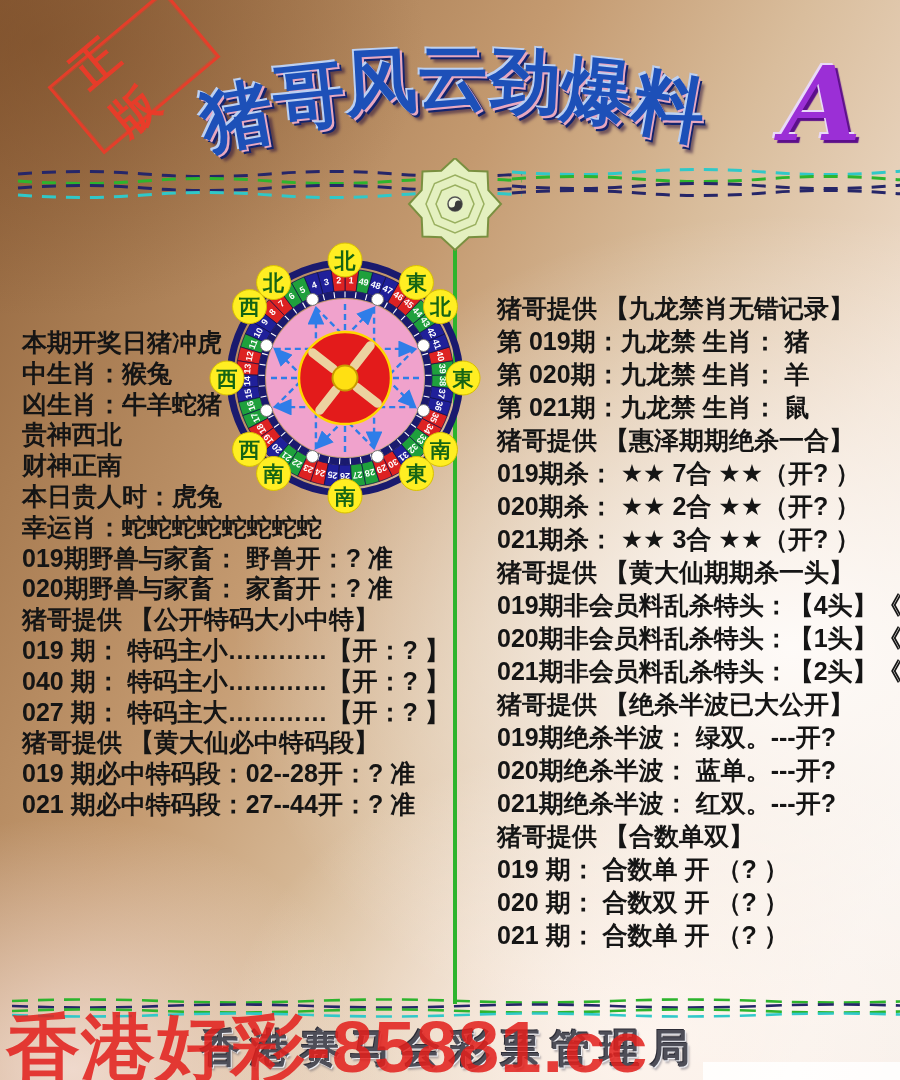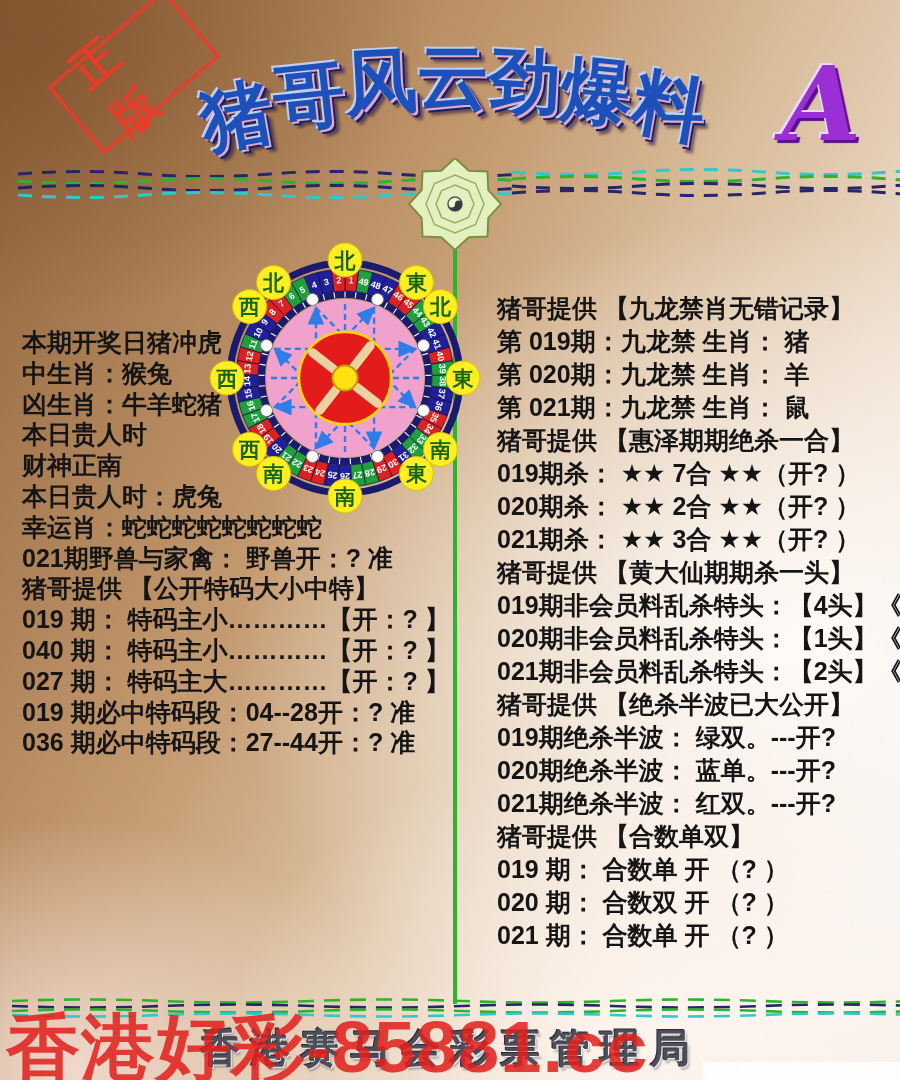--- a/index.html
+++ b/index.html
@@ -314,31 +314,33 @@
       <text x="46.540584539816095" y="73.58221510015869" fill="#146414" font-size="21" font-weight="bold" text-anchor="middle" dy=".36em">西</text>
       <circle cx="70.5822151001587" cy="49.54058453981608" r="17" fill="#ffee22" stroke="#d8c000" stroke-width="1"></circle>
       <text x="70.5822151001587" y="49.54058453981608" fill="#146414" font-size="21" font-weight="bold" text-anchor="middle" dy=".36em">北</text>
     </svg>
 
   <div class="col col-left">
 
   <div class="line">本期开奖日猪冲虎</div>
       <div class="line">中生肖：猴兔</div>
       <div class="line">凶生肖：牛羊蛇猪</div>
-      <div class="line">本日贵人时</div>
+      <div class="line">贵神西北</div>
       <div class="line">财神正南</div>
       <div class="line">本日贵人时：虎兔</div>
       <div class="line">幸运肖：蛇蛇蛇蛇蛇蛇蛇蛇</div>
-      <div class="line">021期野兽与家禽： 野兽开：? 准</div>
+      <div class="line">019期野兽与家畜： 野兽开：? 准</div>
+      <div class="line">020期野兽与家畜： 家畜开：? 准</div>
       <div class="line">猪哥提供 【公开特码大小中特】</div>
       <div class="line">019 期： 特码主小…………【开：? 】</div>
       <div class="line">040 期： 特码主小…………【开：? 】</div>
       <div class="line">027 期： 特码主大…………【开：? 】</div>
-      <div class="line">019 期必中特码段：04--28开：? 准</div>
-      <div class="line">036 期必中特码段：27--44开：? 准</div>
+      <div class="line">猪哥提供 【黄大仙必中特码段】</div>
+      <div class="line">019 期必中特码段：02--28开：? 准</div>
+      <div class="line">021 期必中特码段：27--44开：? 准</div>
     </div>
 
   <div class="col col-right">
 
   <div class="line">猪哥提供 【九龙禁肖无错记录】</div>
       <div class="line">第 019期：九龙禁 生肖： 猪</div>
       <div class="line">第 020期：九龙禁 生肖： 羊</div>
       <div class="line">第 021期：九龙禁 生肖： 鼠</div>
       <div class="line">猪哥提供 【惠泽期期绝杀一合】</div>
       <div class="line">019期杀： ★★ 7合 ★★（开? ）</div>

